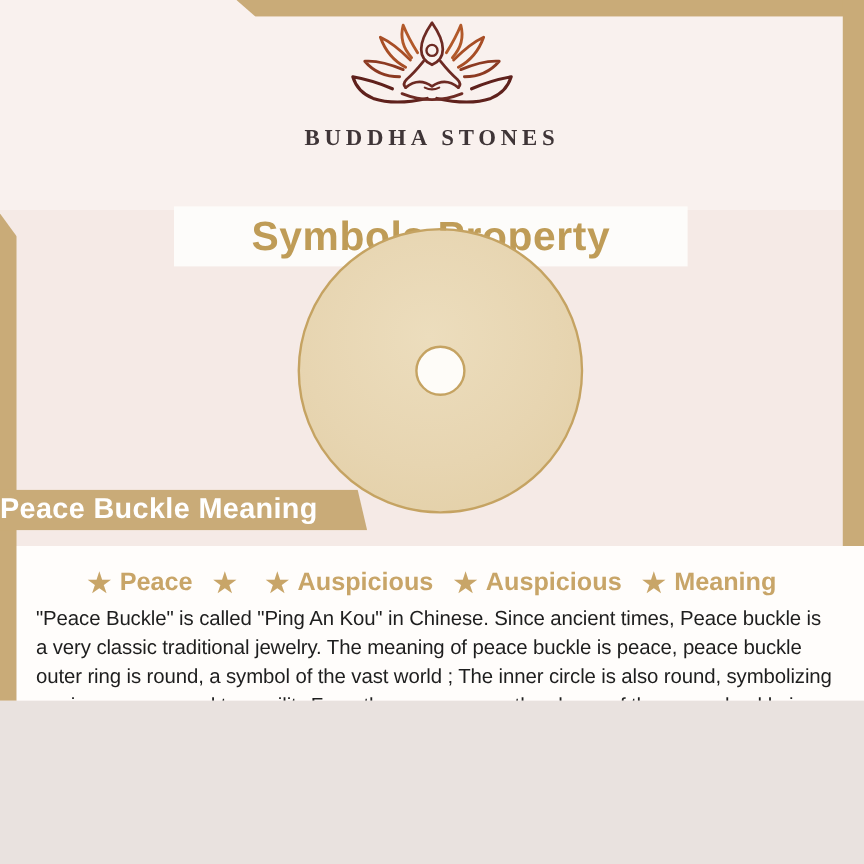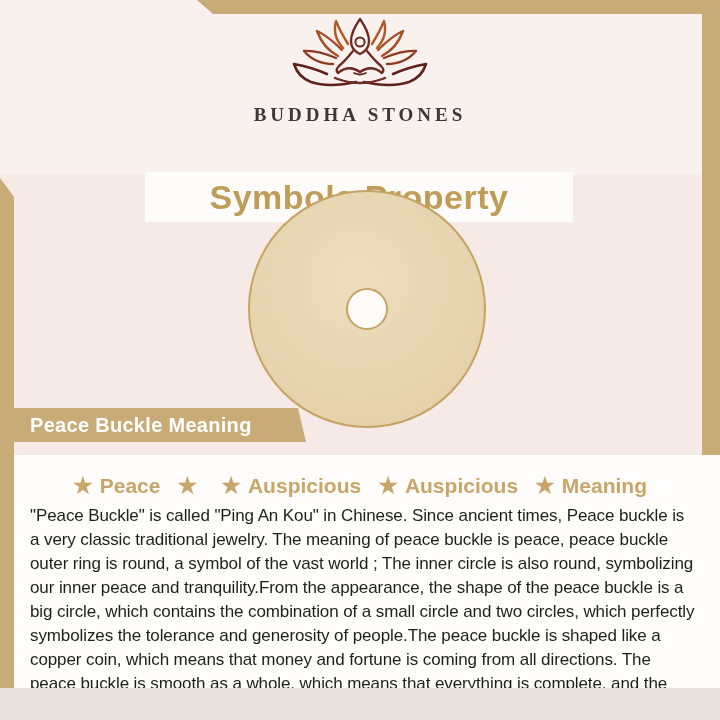--- a/index.html
+++ b/index.html
@@ -1,17 +1,17 @@
 <!DOCTYPE html>
 <html><head>
 <meta charset="utf-8">
 <style>
   html,body{margin:0;padding:0;background:#e9e2df;}
   .stage{
-    position:relative;width:720px;height:688px;overflow:hidden;
+    position:relative;width:720px;height:584px;overflow:hidden;
     background:#f5eae6;
     font-family:"Liberation Sans", sans-serif;
   }
   
   .bg-top{position:absolute;left:0;top:0;width:720px;height:175px;background:#f9f1ee;}
   
   .band{position:absolute;background:#c9ab78;}
   .band-top{left:0;top:0;width:720px;height:14px;
     clip-path:polygon(197px 0,720px 0,720px 14px,213px 14px);}
   .band-right{left:702px;top:0;width:18px;height:517px;
@@ -45,21 +45,21 @@
     position:absolute;left:96px;top:96px;width:38px;height:38px;border-radius:50%;
     background:#fefcf8;border:2px solid #c5a362;
   }
   
   .banner{
     position:absolute;left:0;top:408px;width:306px;height:34px;background:#c9ab78;
     clip-path:polygon(0 0,298px 0,306px 34px,0 34px);
     display:flex;align-items:center;
   }
   .banner-label{
-    padding-left:30px;color:#ffffff;font-size:20px;font-weight:bold;letter-spacing:0.3px;
+    color:#ffffff;font-size:24px;font-weight:bold;letter-spacing:0.3px;
   }
   
   .text-panel{position:absolute;left:14px;top:455px;width:706px;height:248px;background:#fffdfb;}
   .stars-row{
     position:absolute;left:0;top:471px;width:720px;height:30px;
     display:flex;align-items:center;justify-content:center;gap:17px;
     color:#c8a568;font-weight:bold;font-size:21px;white-space:nowrap;
   }
   .star-item{display:inline-flex;align-items:center;}
   .star-glyph{font-size:22px;margin-right:7px;}

